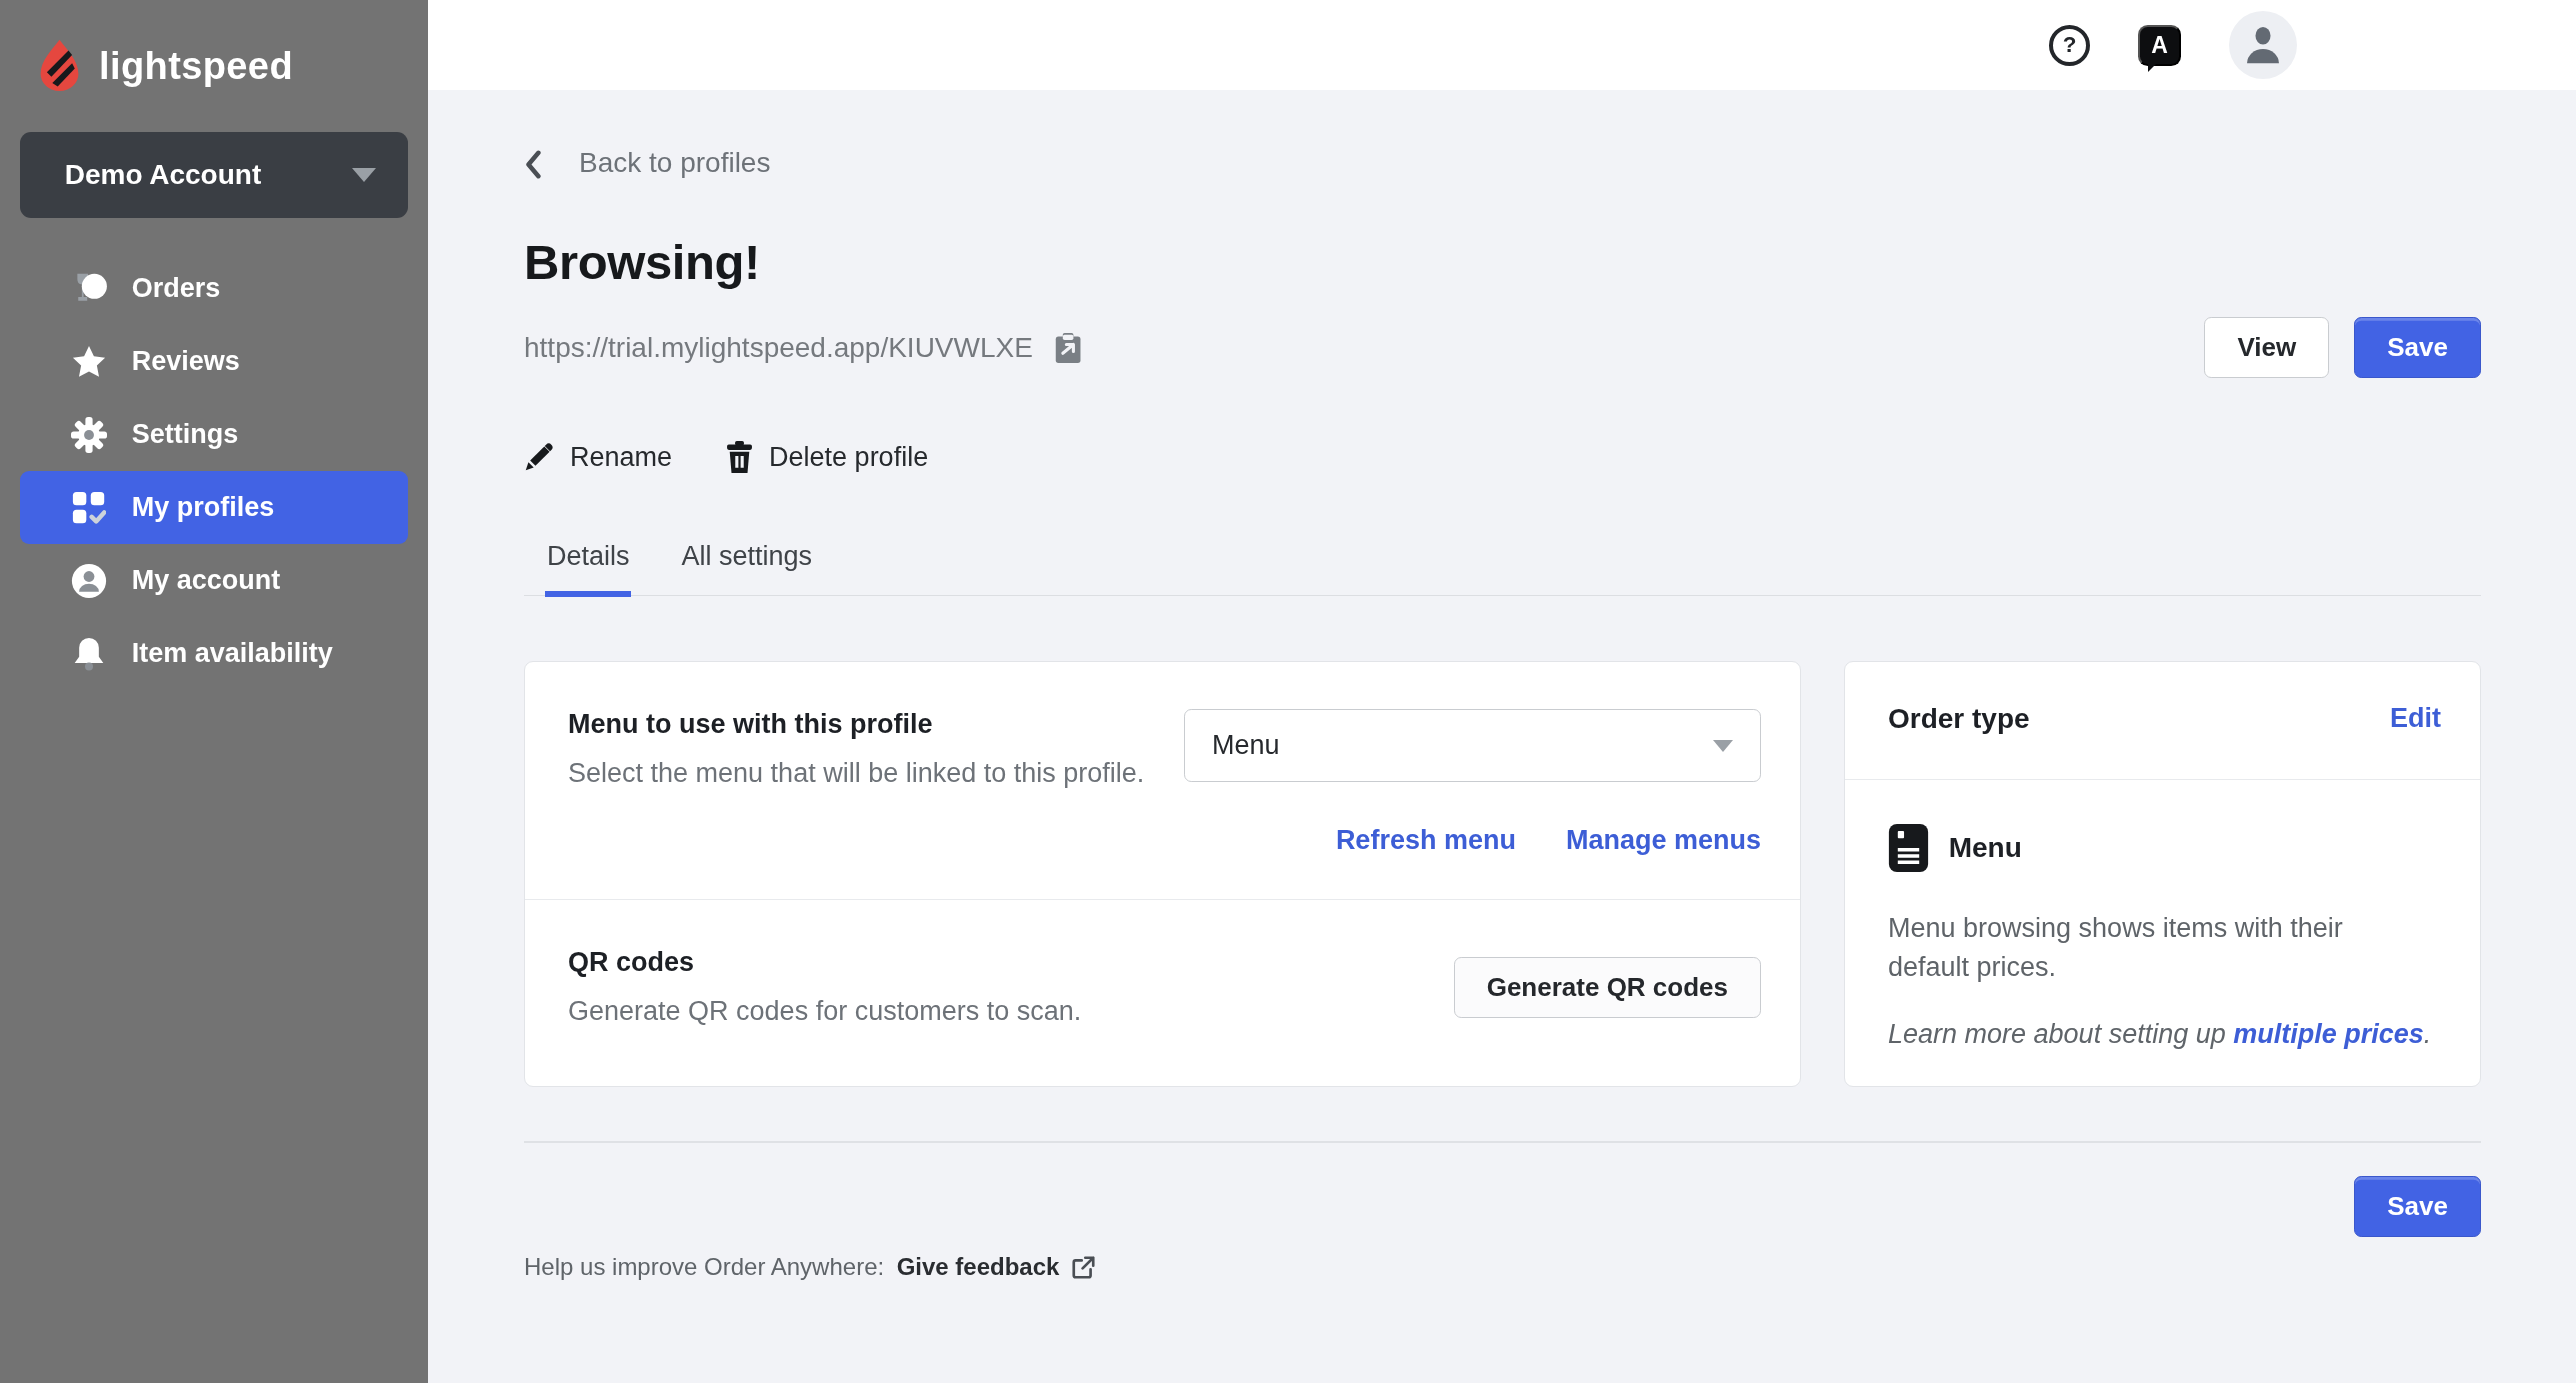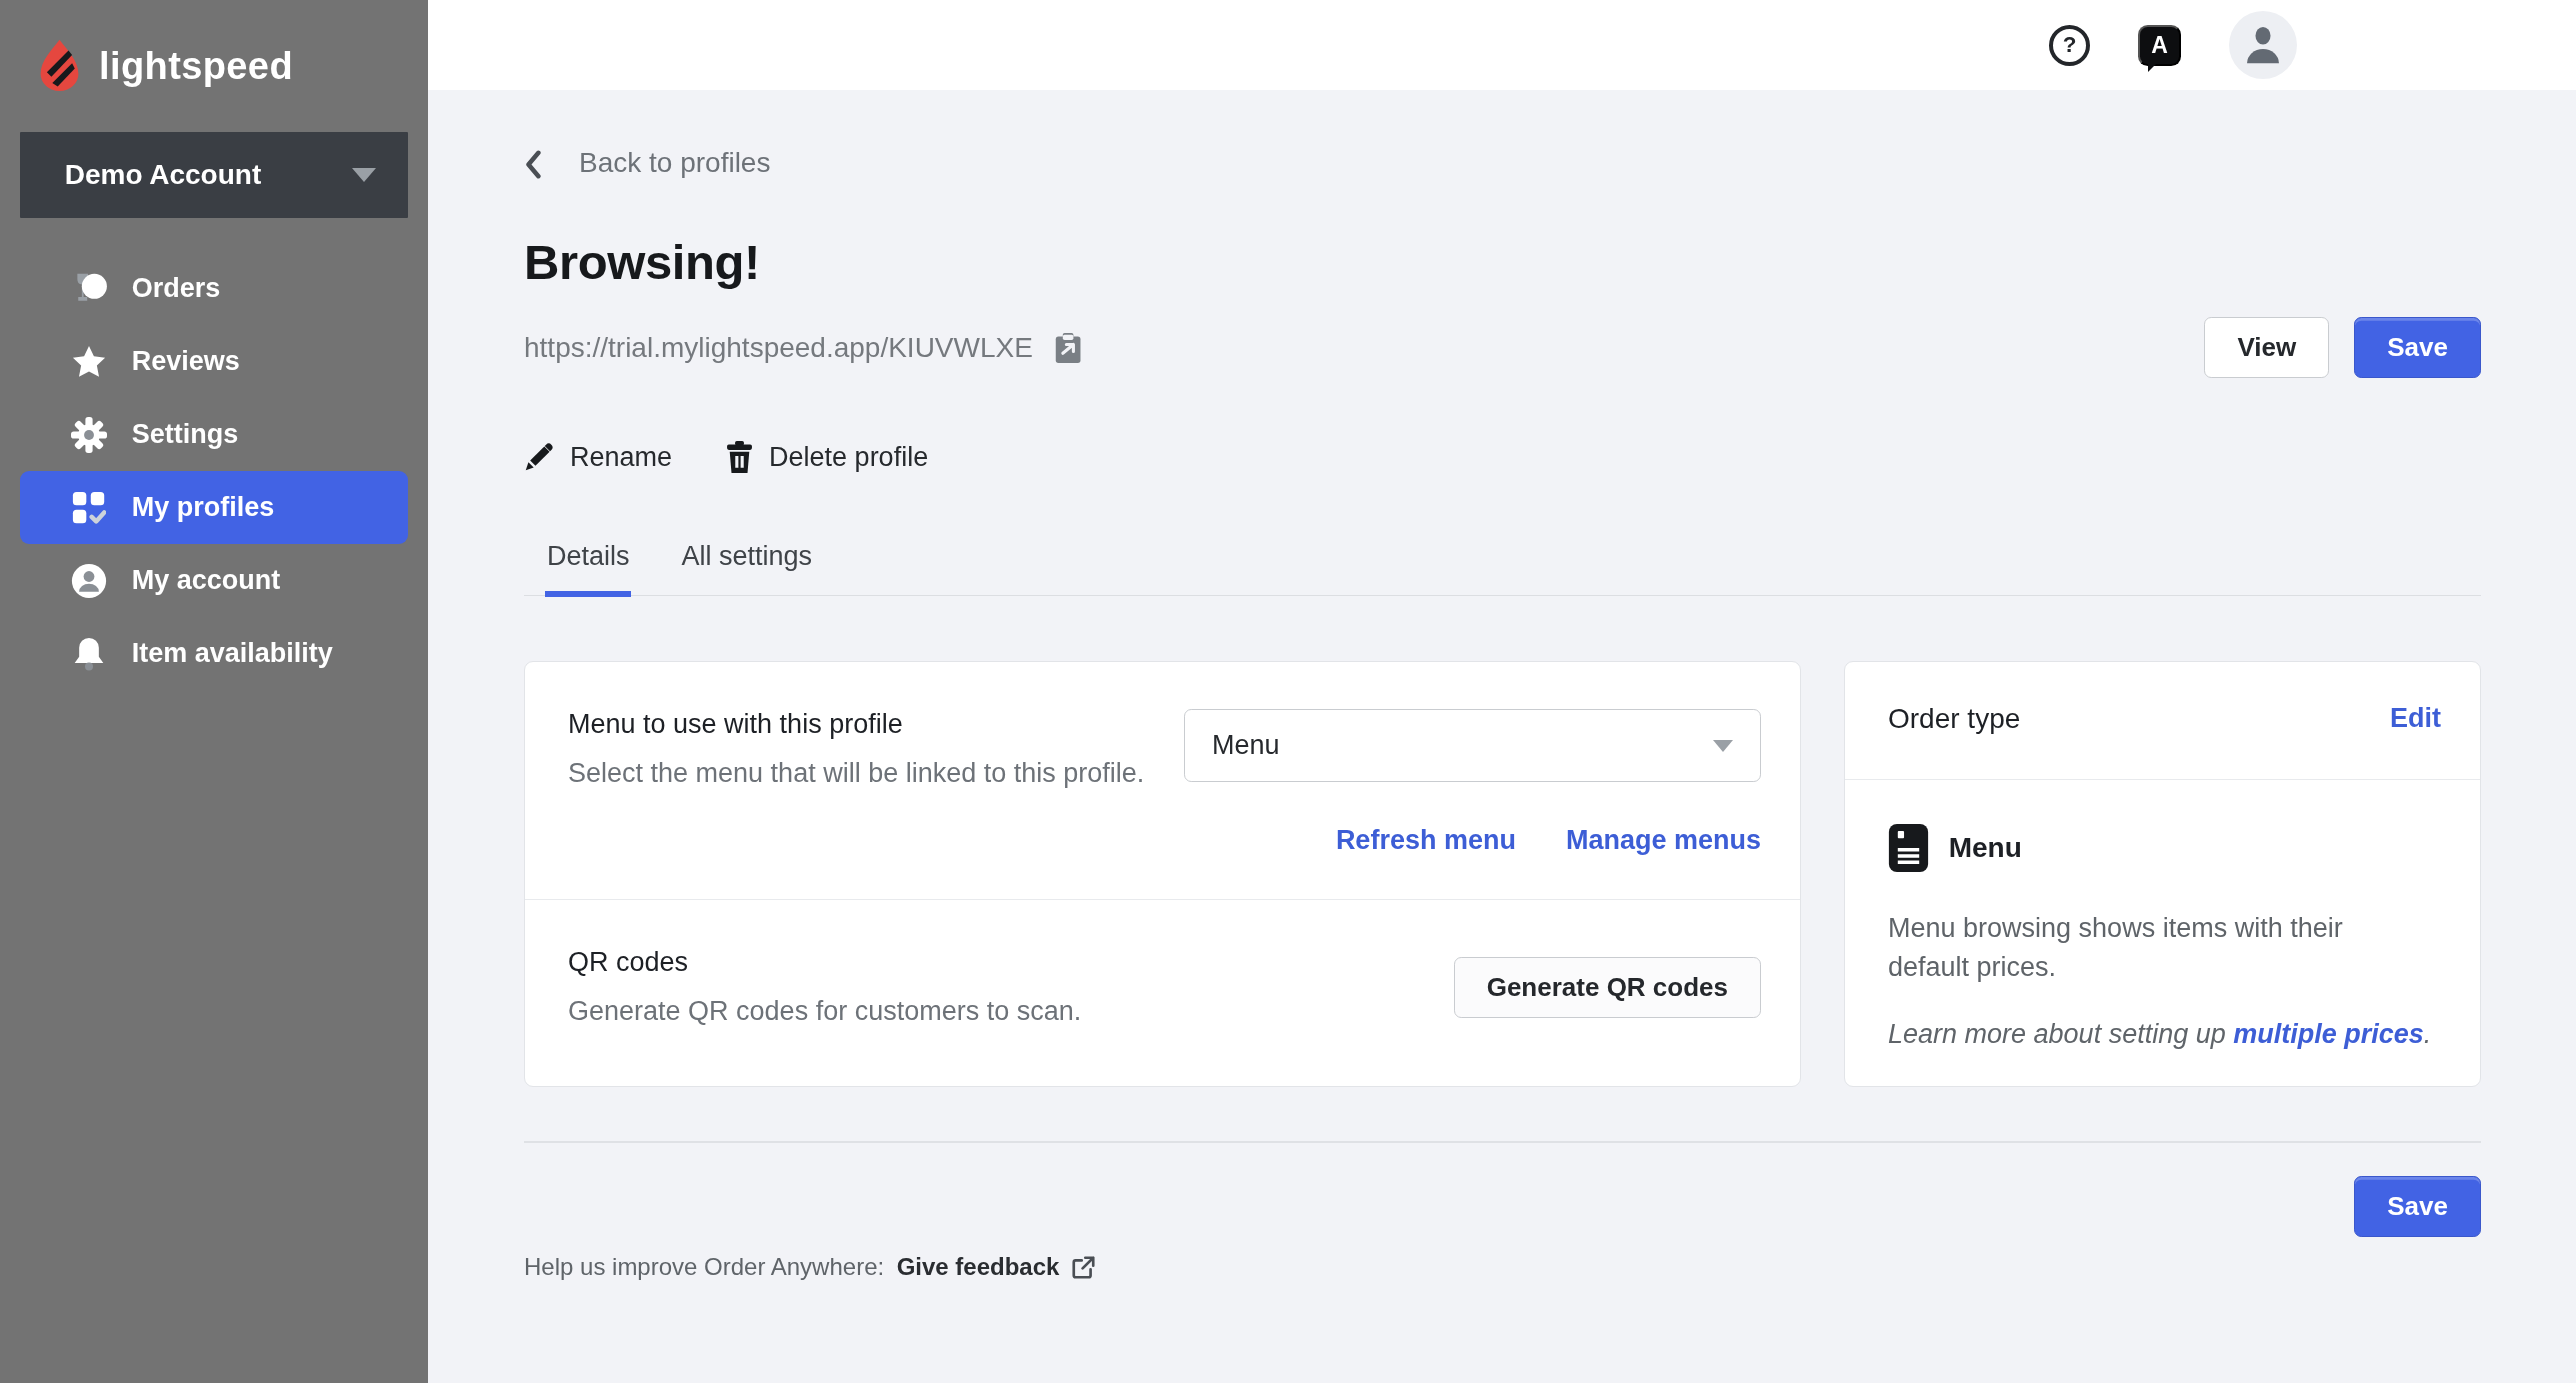--- a/index.html
+++ b/index.html
@@ -3,21 +3,21 @@
 <meta charset="utf-8">
 <style>
   * { margin:0; padding:0; box-sizing:border-box; }
   html,body { width:2576px; height:1384px; background:#f2f3f7; font-family:"Liberation Sans", sans-serif; overflow:hidden; }
   body { display:flex; }
 
   
   .sidebar { width:428px; min-width:428px; background:#737373; color:#fff; display:flex; flex-direction:column; }
   .logo-row { display:flex; align-items:center; gap:16px; padding:38px 36px 23px 36px; }
   .logo-text { font-size:38px; font-weight:700; letter-spacing:0.4px; color:#fff; }
-  .account-box { margin:14.3px 19.7px 34px 19.7px; height:86px; background:#3a3e44; border-radius:1px; display:flex; align-items:center; padding:0 32px 0 45px; cursor:pointer; }
+  .account-box { margin:14.3px 19.7px 34px 19.7px; height:86px; background:#3a3e44; border-radius:11px; display:flex; align-items:center; padding:0 32px 0 45px; cursor:pointer; }
   .account-label { font-size:28px; font-weight:700; color:#fff; }
   .caret-down { margin-left:auto; width:0; height:0; border-left:12.5px solid transparent; border-right:12.5px solid transparent; border-top:14.3px solid #9aa0a6; }
   .nav { display:flex; flex-direction:column; padding:0 19.7px; }
   .nav-item { height:73px; border-radius:9px; display:flex; align-items:center; padding-left:50px; gap:23px; cursor:pointer; }
   .nav-item .ico { width:39px; display:flex; justify-content:center; align-items:center; }
   .nav-label { font-size:27px; font-weight:600; color:#fff; }
   .nav-item.active { background:#4263e4; }
 
   
   .main { flex:1; display:flex; flex-direction:column; }
@@ -52,21 +52,21 @@
   .tab.active::after { content:""; position:absolute; left:-1.8px; right:-1.8px; bottom:-1.8px; height:6.3px; background:#4263e4; }
 
   .cards { margin-top:65px; display:flex; gap:43px; align-items:stretch; }
   .card { background:#fff; border:1.8px solid #e2e4e8; border-radius:9px; }
   .card-left { flex:1; display:flex; flex-direction:column; }
   .card-right { width:637px; }
 
   .section { display:flex; padding:47px 39px 43px 43px; }
   .section + .section { border-top:1.8px solid #e8eaed; }
   .sec-text { max-width:680px; }
-  .sec-title { font-size:27px; font-weight:400; color:#1d2025; }
+  .sec-title { font-size:27px; font-weight:700; color:#1d2025; }
   .sec-sub { margin-top:18px; font-size:27px; color:#6d7278; }
   .sec-control { margin-left:auto; display:flex; flex-direction:column; width:577px; }
 
   .dropdown { height:73px; border:1.8px solid #c9ccd0; border-radius:7.2px; background:#fff; display:flex; align-items:center; padding:0 27px; cursor:pointer; }
   .dropdown-value { font-size:27px; color:#26292d; }
   .dropdown .caret-down { border-left-width:10.7px; border-right-width:10.7px; border-top-width:12.5px; }
   .links-row { margin-top:43px; display:flex; justify-content:flex-end; gap:50px; }
   .text-link { font-size:27px; font-weight:700; color:#3d5ed6; text-decoration:none; cursor:pointer; }
 
   .sec-btn-wrap { margin-left:auto; display:flex; align-items:center; }

